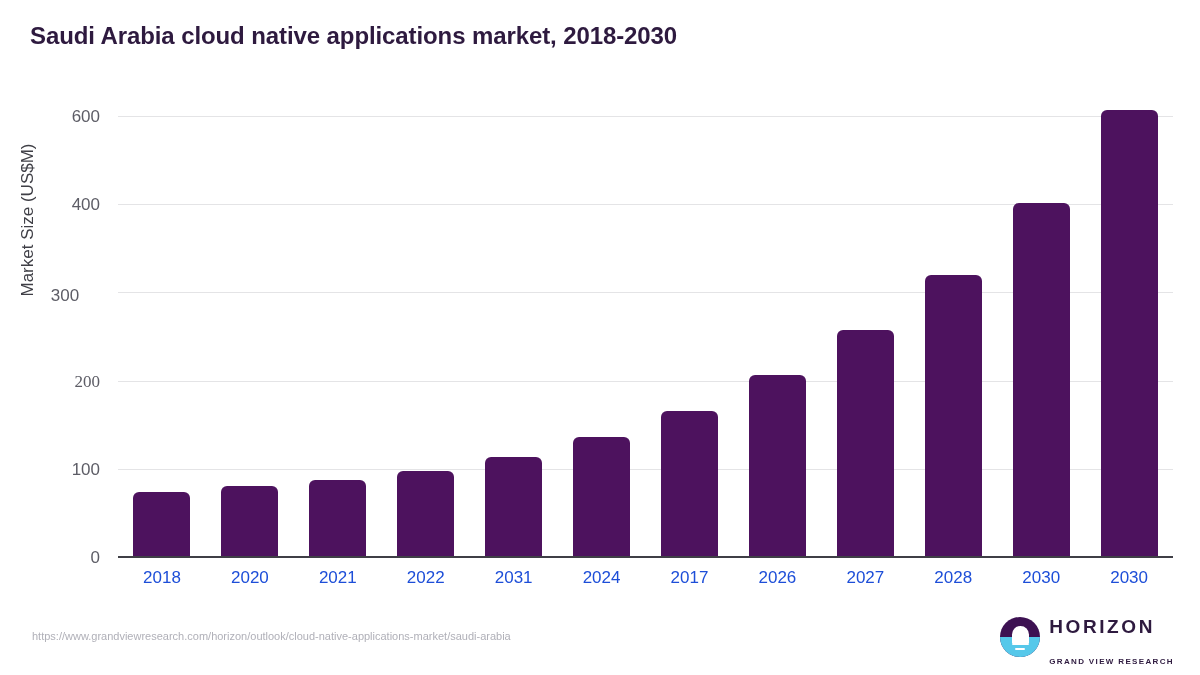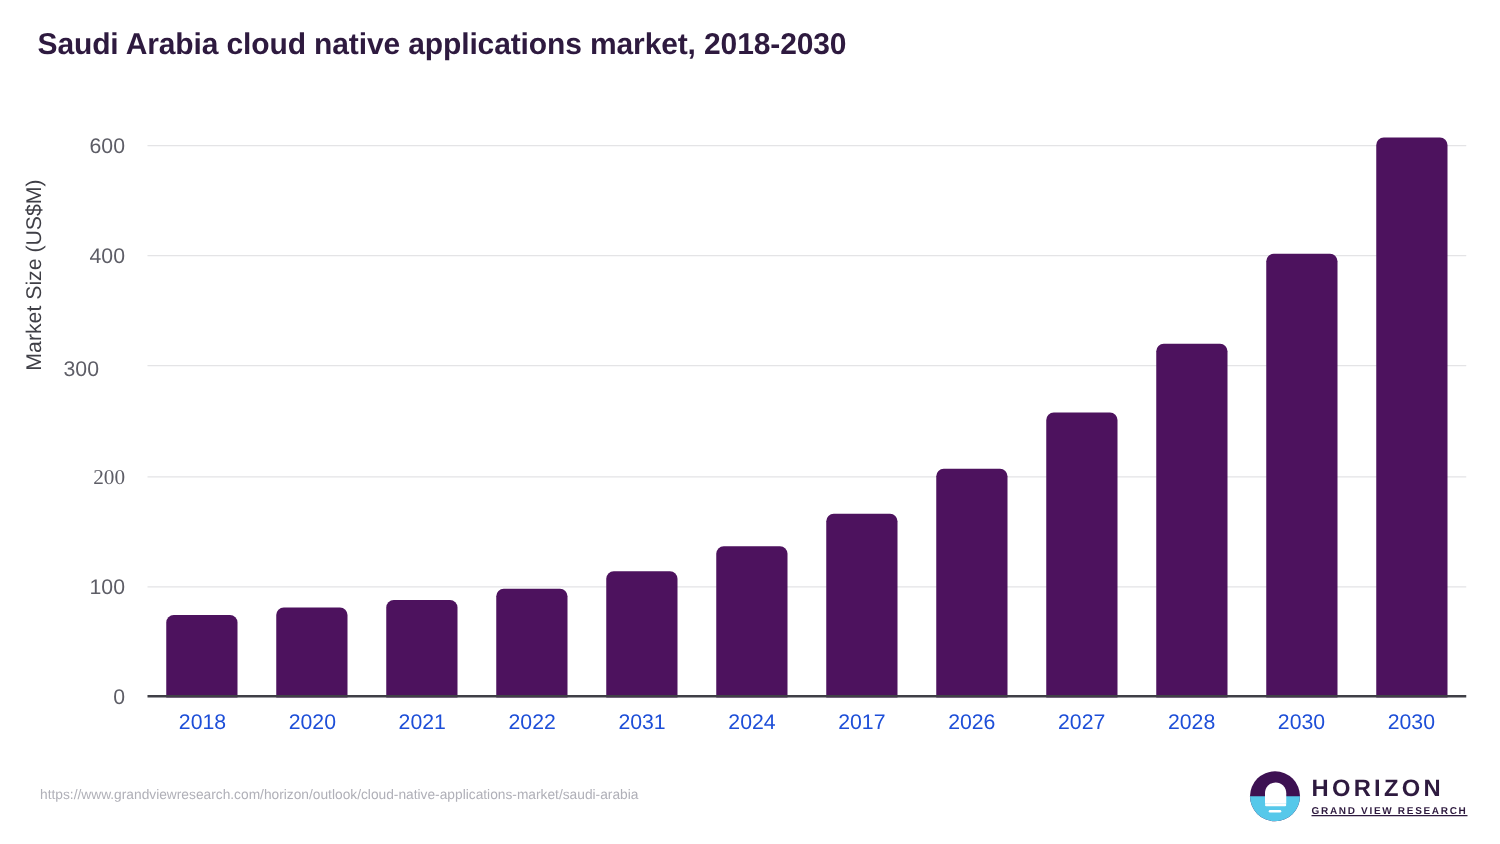--- a/index.html
+++ b/index.html
@@ -135,21 +135,20 @@
     top: 630px;
     font-size: 11px;
     color: #b0b0b8;
     white-space: nowrap;
   }
   .logo {
     position: absolute;
     right: 26px;
     top: 617px;
     display: flex;
-    align-items: center;
     gap: 9px;
   }
   .logo-mark {
     width: 40px;
     height: 40px;
     border-radius: 50%;
     position: relative;
     overflow: hidden;
     background: #3d1152;
     flex: none;
@@ -197,22 +196,21 @@
     font-size: 19px;
     font-weight: bold;
     letter-spacing: 2.6px;
     color: #2e1a3f;
   }
   .logo-tagline {
     font-size: 8px;
     font-weight: bold;
     letter-spacing: 1.35px;
     color: #2e1a3f;
-    margin-top: 4px;
-    text-decoration: underline;
+    margin-top: 22px;
   }
 </style>
 </head>
 <body>
 
 <div id="page">
 
   <div class="chart-title">Saudi Arabia cloud native applications market, 2018-2030</div>
 
   <div id="y-ticks">

